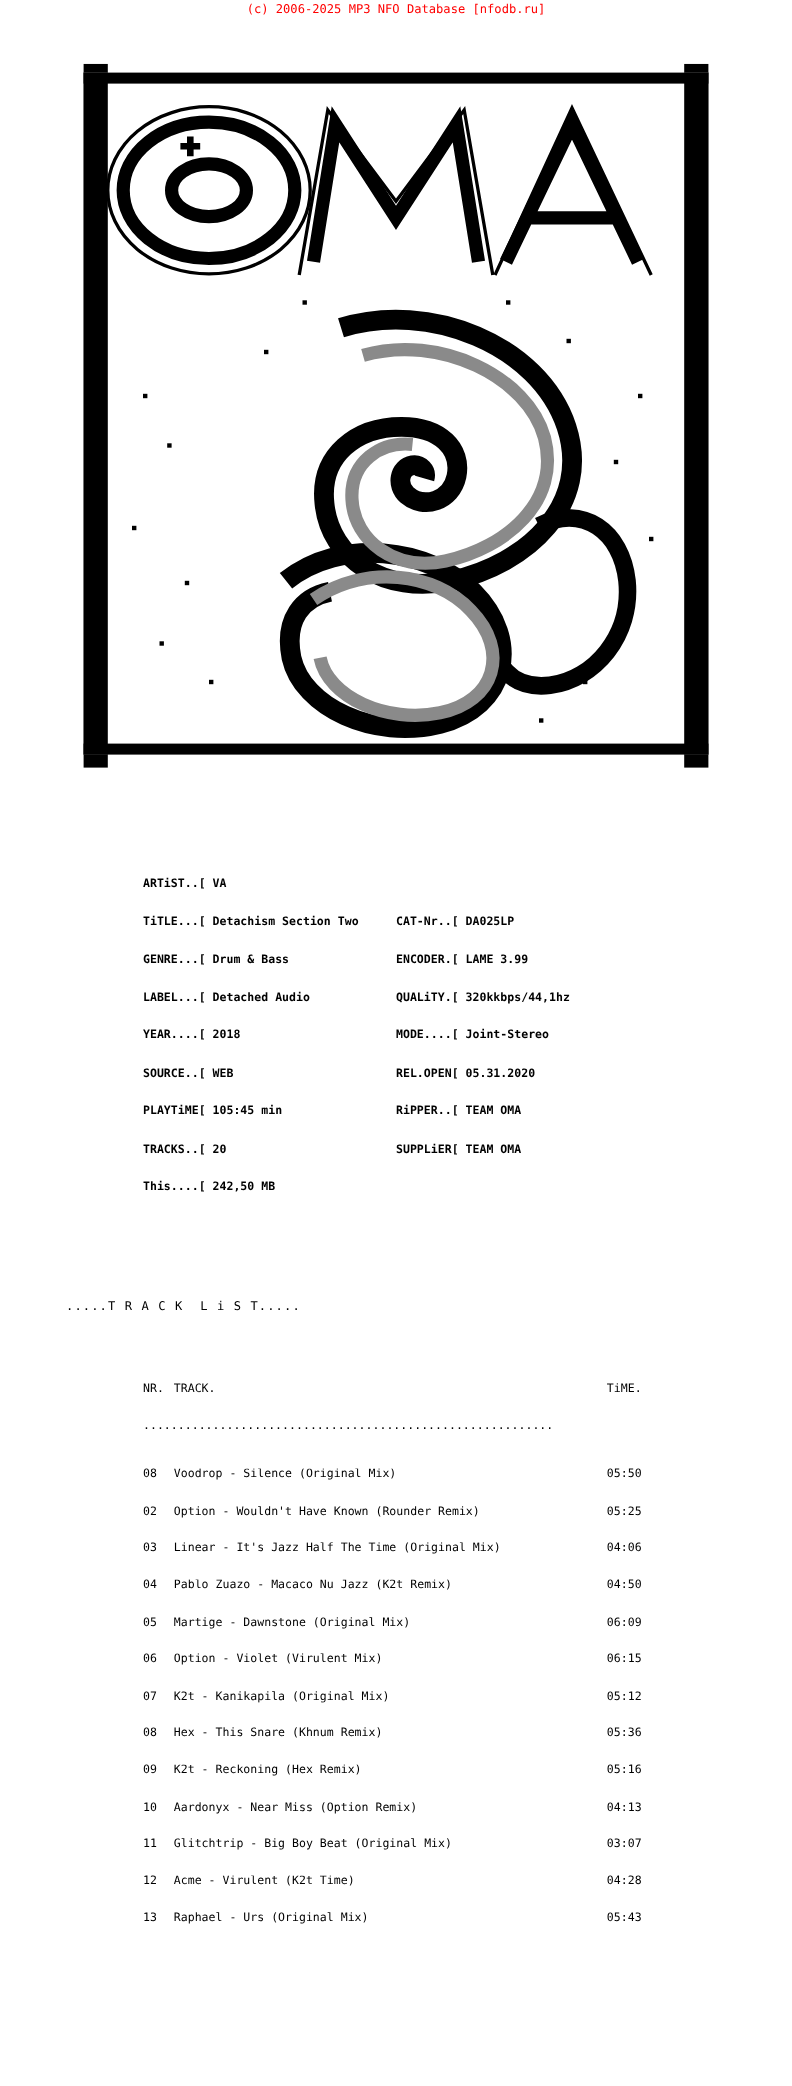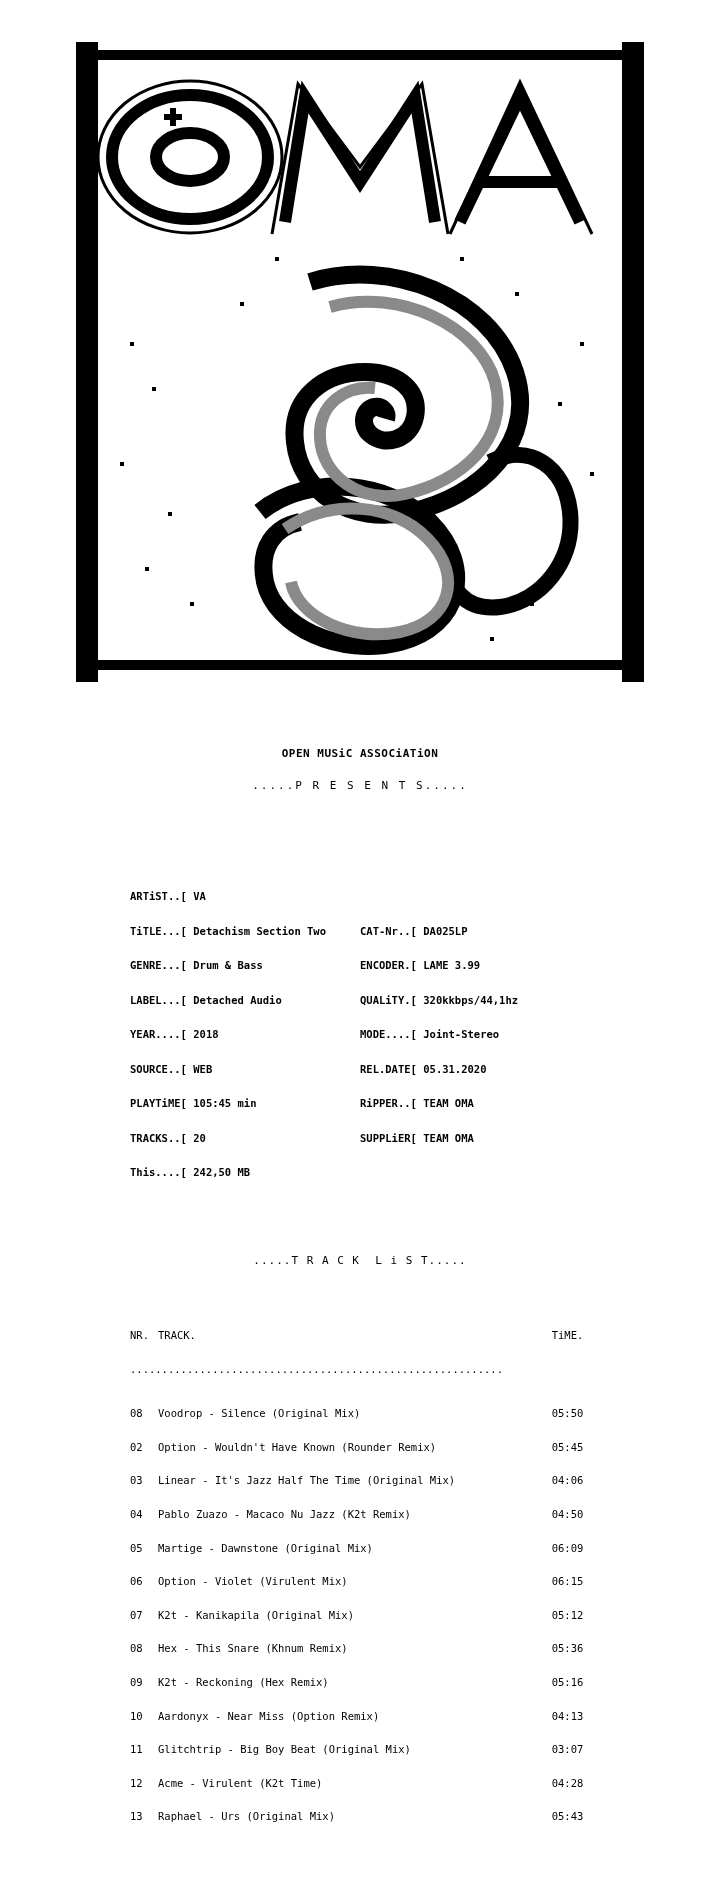--- a/index.html
+++ b/index.html
@@ -105,22 +105,21 @@
     font-weight: bold;
   }
   .info-col {
     flex: 0 0 230px;
     white-space: pre;
   }
   .info-col.right {
     flex: 0 0 210px;
   }
   .sect {
-    margin-top: 12px;
-    text-align: center;
+    margin-top: 32px;
     font-size: 11px;
     letter-spacing: 1px;
   }
   .tracks {
     margin: 10px 0 0 0;
     padding: 0 70px;
     font-size: 10.5px;
     line-height: 11.2px;
   }
   .thead {
@@ -139,20 +138,21 @@
   }
   .tnum { flex: 0 0 28px; }
   .ttitle { flex: 1 1 auto; overflow: hidden; }
   .ttime { flex: 0 0 45px; text-align: center; }
 </style>
 </head>
 <body>
 
 <div id="page">
 
+  <div class="topbar">(c) 2006-2025 MP3 NFO Database [nfodb.ru]</div>
 
   <div class="nfo">
 
     
     <div class="artwrap">
       <div class="frame-left"></div>
       <div class="frame-right"></div>
       <pre class="art">        .########.      .##.    .##.      .###.
       .############.   .####.  .####.   .#####.
      .####:'    ':'   .######..######.  .######.
@@ -210,24 +210,20 @@
             <rect x="430" y="595" width="4" height="4"></rect>
           <rect x="180" y="260" width="4" height="4"></rect>
             <rect x="215" y="215" width="4" height="4"></rect>
           <rect x="400" y="215" width="4" height="4"></rect>
             <rect x="455" y="250" width="4" height="4"></rect>
         </g>
       </svg>
     </div>
 
     
-    <div class="center presents">
-      <div class="l1">OPEN MUSiC ASSOCiATiON</div>
-      <div class="l2">.....P R E S E N T S.....</div>
-    </div>
 
     
     <div class="info">
       <div class="info-row">
         <div class="info-col"><span>ARTiST..[</span> <span>VA</span></div>
         <div class="info-col right"></div>
       </div>
       <div class="info-row">
         <div class="info-col"><span>TiTLE...[</span> <span>Detachism Section Two</span></div>
         <div class="info-col right"><span>CAT-Nr..[</span> <span>DA025LP</span></div>
@@ -239,21 +235,21 @@
       <div class="info-row">
         <div class="info-col"><span>LABEL...[</span> <span>Detached Audio</span></div>
         <div class="info-col right"><span>QUALiTY.[</span> <span>320kkbps/44,1hz</span></div>
       </div>
       <div class="info-row">
         <div class="info-col"><span>YEAR....[</span> <span>2018</span></div>
         <div class="info-col right"><span>MODE....[</span> <span>Joint-Stereo</span></div>
       </div>
       <div class="info-row">
         <div class="info-col"><span>SOURCE..[</span> <span>WEB</span></div>
-        <div class="info-col right"><span>REL.DATE[</span> <span>05.31.2020</span></div>
+        <div class="info-col right"><span>REL.OPEN[</span> <span>05.31.2020</span></div>
       </div>
       <div class="info-row">
         <div class="info-col"><span>PLAYTiME[</span> <span>105:45 min</span></div>
         <div class="info-col right"><span>RiPPER..[</span> <span>TEAM OMA</span></div>
       </div>
       <div class="info-row">
         <div class="info-col"><span>TRACKS..[</span> <span>20</span></div>
         <div class="info-col right"><span>SUPPLiER[</span> <span>TEAM OMA</span></div>
       </div>
       <div class="info-row">
@@ -267,21 +263,21 @@
 
     <div class="tracks">
       <div class="thead">
         <span class="tnum">NR.</span>
         <span class="ttitle">TRACK.</span>
         <span class="ttime">TiME.</span>
       </div>
       <div class="dots">...........................................................</div>
 
       <div class="trow"><span class="tnum">08</span><span class="ttitle">Voodrop - Silence (Original Mix)</span><span class="ttime">05:50</span></div>
-      <div class="trow"><span class="tnum">02</span><span class="ttitle">Option - Wouldn't Have Known (Rounder Remix)</span><span class="ttime">05:45</span></div>
+      <div class="trow"><span class="tnum">02</span><span class="ttitle">Option - Wouldn't Have Known (Rounder Remix)</span><span class="ttime">05:25</span></div>
       <div class="trow"><span class="tnum">03</span><span class="ttitle">Linear - It's Jazz Half The Time (Original Mix)</span><span class="ttime">04:06</span></div>
       <div class="trow"><span class="tnum">04</span><span class="ttitle">Pablo Zuazo - Macaco Nu Jazz (K2t Remix)</span><span class="ttime">04:50</span></div>
       <div class="trow"><span class="tnum">05</span><span class="ttitle">Martige - Dawnstone (Original Mix)</span><span class="ttime">06:09</span></div>
       <div class="trow"><span class="tnum">06</span><span class="ttitle">Option - Violet (Virulent Mix)</span><span class="ttime">06:15</span></div>
       <div class="trow"><span class="tnum">07</span><span class="ttitle">K2t - Kanikapila (Original Mix)</span><span class="ttime">05:12</span></div>
       <div class="trow"><span class="tnum">08</span><span class="ttitle">Hex - This Snare (Khnum Remix)</span><span class="ttime">05:36</span></div>
       <div class="trow"><span class="tnum">09</span><span class="ttitle">K2t - Reckoning (Hex Remix)</span><span class="ttime">05:16</span></div>
       <div class="trow"><span class="tnum">10</span><span class="ttitle">Aardonyx - Near Miss (Option Remix)</span><span class="ttime">04:13</span></div>
       <div class="trow"><span class="tnum">11</span><span class="ttitle">Glitchtrip - Big Boy Beat (Original Mix)</span><span class="ttime">03:07</span></div>
       <div class="trow"><span class="tnum">12</span><span class="ttitle">Acme - Virulent (K2t Time)</span><span class="ttime">04:28</span></div>

